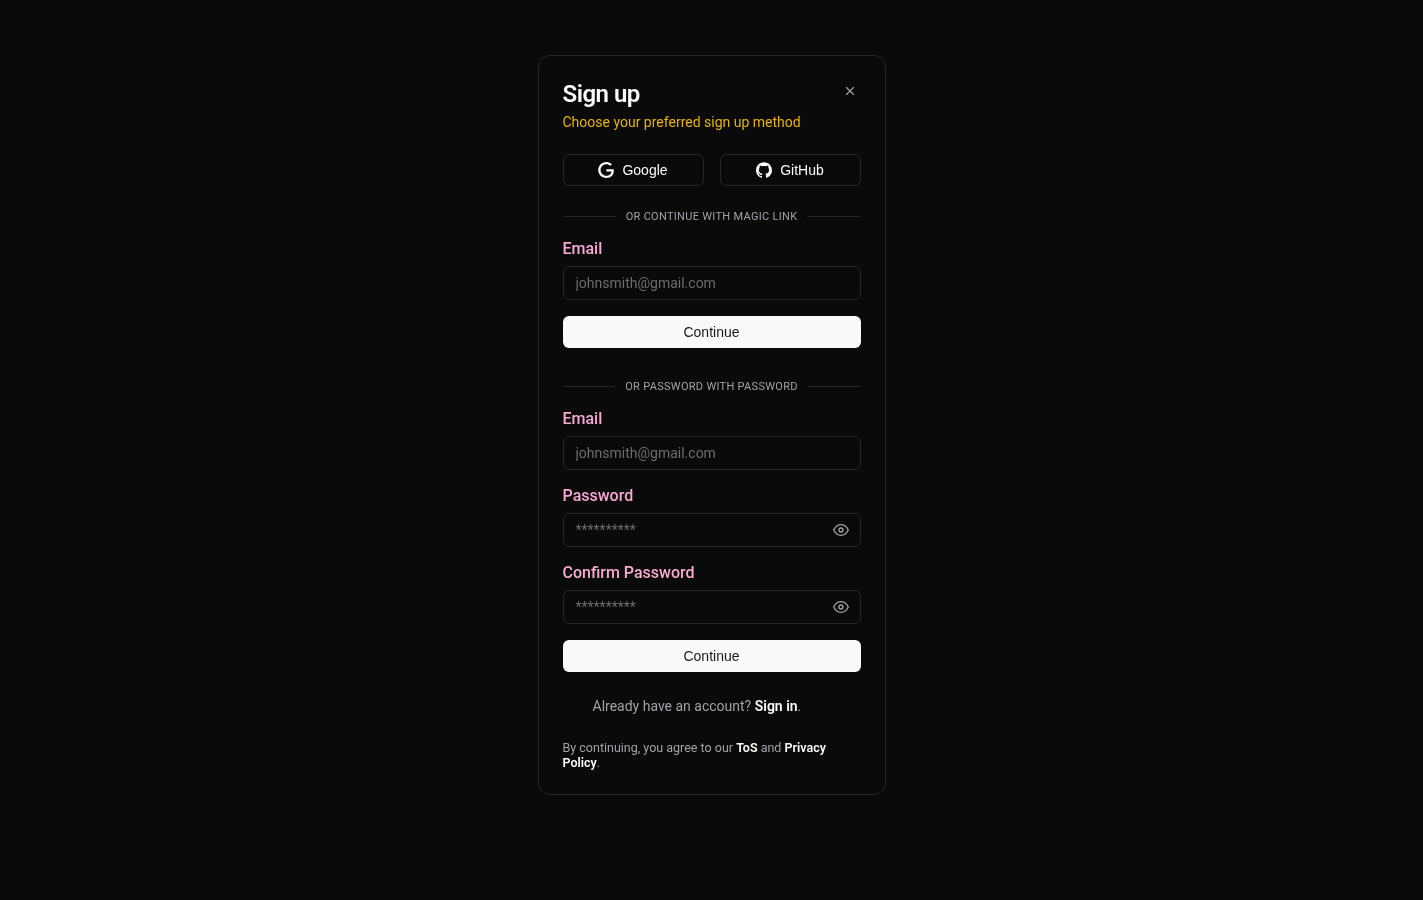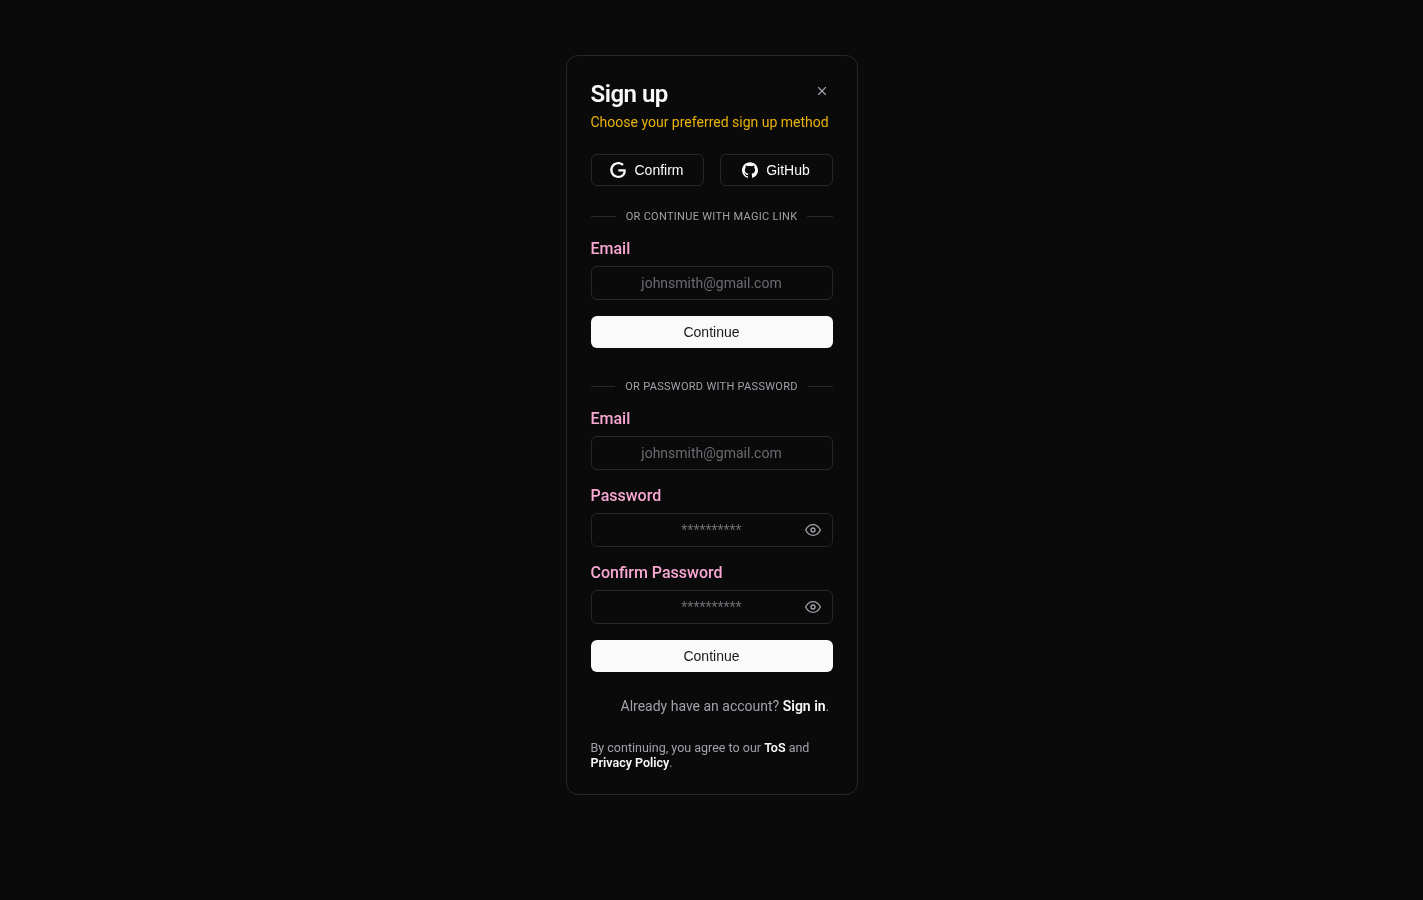--- a/index.html
+++ b/index.html
@@ -12,21 +12,21 @@
       background: #0a0a0a;
       color: #fafafa;
       min-height: 900px;
       width: 1423px;
       display: flex;
       justify-content: center;
       align-items: flex-start;
       padding-top: 55px;
     }
     .card {
-      width: 292px;
+      width: 348px;
       border: 1px solid #27272a;
       border-radius: 12px;
       padding: 24px;
       background: #0a0a0a;
     }
     .card-header {
       display: flex;
       justify-content: space-between;
       align-items: flex-start;
       margin-bottom: 6px;
@@ -108,21 +108,20 @@
     }
     .input {
       width: 100%;
       padding: 8px 12px;
       background: transparent;
       border: 1px solid #27272a;
       border-radius: 6px;
       color: #fafafa;
       font-size: 14px;
       font-family: inherit;
-      text-align: center;
     }
     .input::placeholder {
       color: #6b6b72;
     }
     .input-wrap {
       position: relative;
     }
     .eye-btn {
       position: absolute;
       right: 10px;
@@ -187,21 +186,21 @@
         </svg>
     </button>
   </div>
   <p class="card-subtitle">Choose your preferred sign up method</p>
 
   <div class="oauth-row">
     <button class="oauth-btn">
       <svg viewBox="0 0 24 24" fill="currentColor">
           <path d="M12.48 10.92v3.28h7.84c-.24 1.84-.853 3.187-1.787 4.133-1.147 1.147-2.933 2.4-6.053 2.4-4.827 0-8.6-3.893-8.6-8.72s3.773-8.72 8.6-8.72c2.6 0 4.507 1.027 5.907 2.347l2.307-2.307C18.747 1.44 16.133 0 12.48 0 5.867 0 .307 5.387.307 12s5.56 12 12.173 12c3.573 0 6.267-1.173 8.373-3.36 2.16-2.16 2.84-5.213 2.84-7.667 0-.76-.053-1.467-.173-2.053H12.48z"></path>
         </svg>
-      <span>Confirm</span>
+      <span>Google</span>
     </button>
     <button class="oauth-btn">
       <svg viewBox="0 0 24 24" fill="currentColor">
           <path d="M12 .297c-6.63 0-12 5.373-12 12 0 5.303 3.438 9.8 8.205 11.385.6.113.82-.258.82-.577 0-.285-.01-1.04-.015-2.04-3.338.724-4.042-1.61-4.042-1.61C4.422 18.07 3.633 17.7 3.633 17.7c-1.087-.744.084-.729.084-.729 1.205.084 1.838 1.236 1.838 1.236 1.07 1.835 2.809 1.305 3.495.998.108-.776.417-1.305.76-1.605-2.665-.3-5.466-1.332-5.466-5.93 0-1.31.465-2.38 1.235-3.22-.135-.303-.54-1.523.105-3.176 0 0 1.005-.322 3.3 1.23.96-.267 1.98-.399 3-.405 1.02.006 2.04.138 3 .405 2.28-1.552 3.285-1.23 3.285-1.23.645 1.653.24 2.873.12 3.176.765.84 1.23 1.91 1.23 3.22 0 4.61-2.805 5.625-5.475 5.92.42.36.81 1.096.81 2.22 0 1.606-.015 2.896-.015 3.286 0 .315.21.69.825.57C20.565 22.092 24 17.592 24 12.297c0-6.627-5.373-12-12-12"></path>
         </svg>
       <span>GitHub</span>
     </button>
   </div>
 
   <div class="divider">

